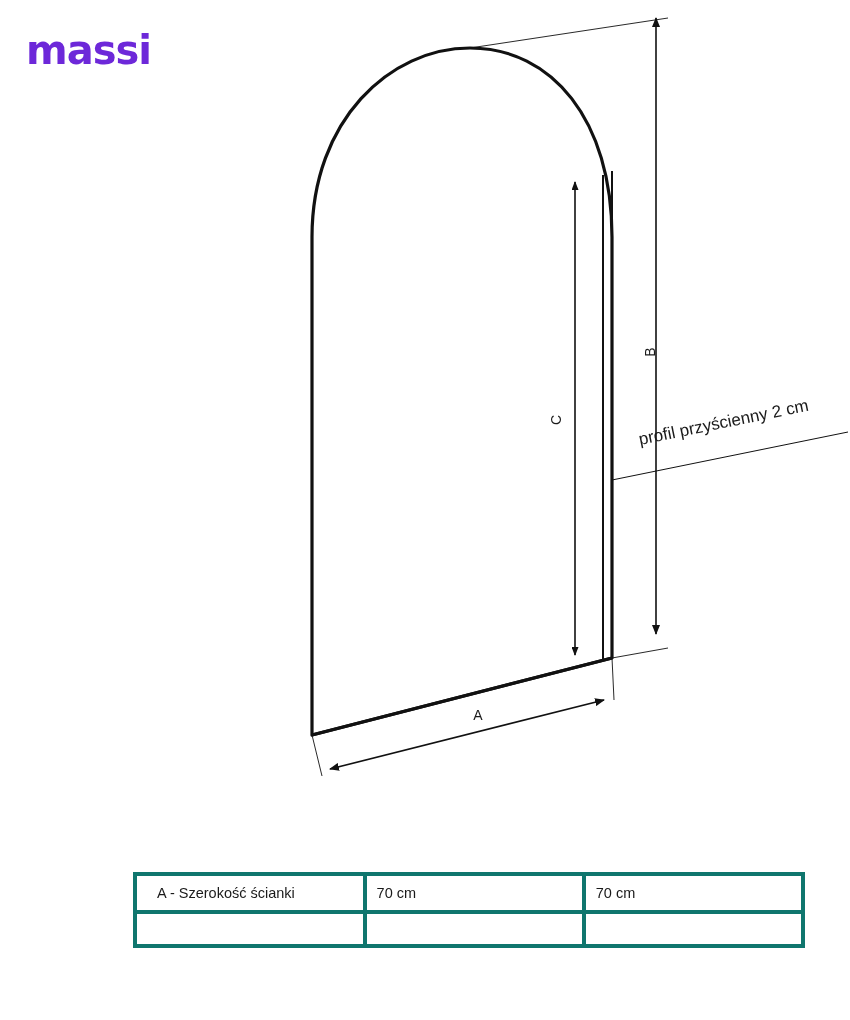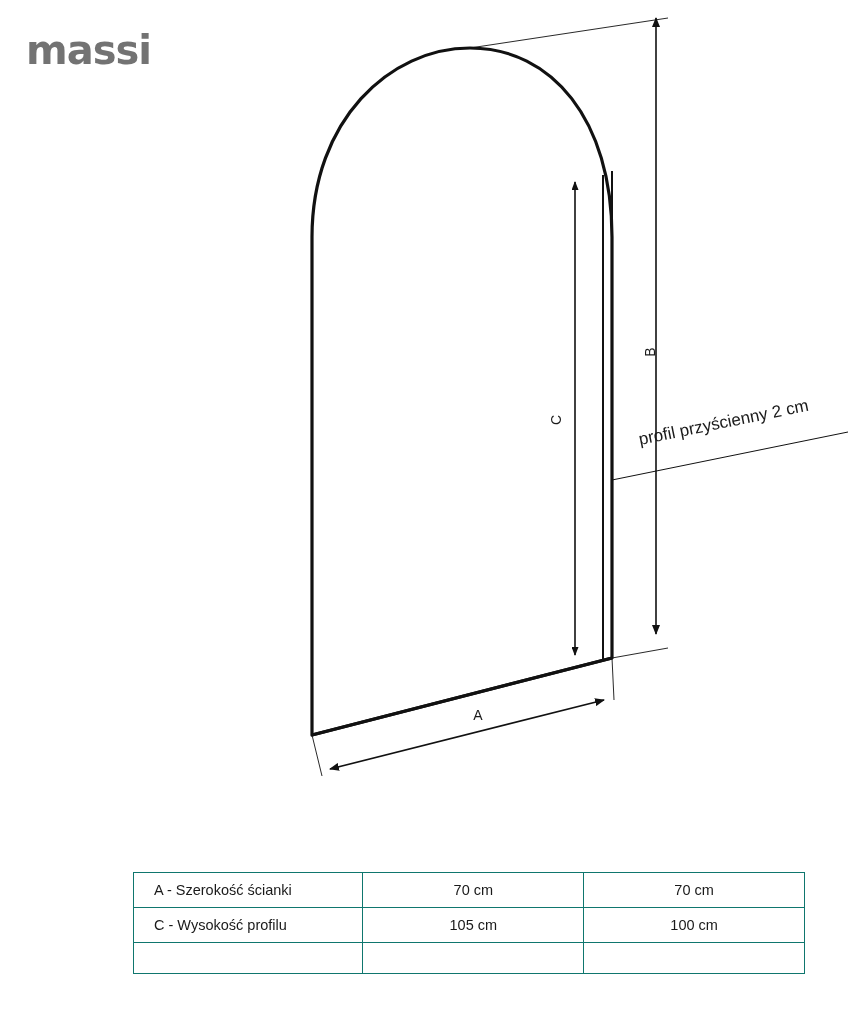--- a/index.html
+++ b/index.html
@@ -16,53 +16,52 @@
     overflow: hidden;
   }
   .logo {
     position: absolute;
     left: 26px;
     top: 30px;
     font-family: "DejaVu Sans", sans-serif;
     font-size: 40px;
     font-weight: 700;
     letter-spacing: -1px;
-    color: #737373;
+    color: #6d28d9;
     line-height: 1;
   }
   .diagram {
     position: absolute;
     left: 0;
     top: 0;
     width: 850px;
     height: 830px;
   }
   .spec-table {
     position: absolute;
     left: 133px;
     top: 872px;
     width: 672px;
     border-collapse: collapse;
     font-size: 14.5px;
     color: #1a1a1a;
   }
   .spec-table td {
-    border: 1px solid #0f766e;
+    border: 4px solid #0f766e;
     height: 34px;
     padding: 0 10px;
     vertical-align: middle;
   }
   .spec-table td.label {
     width: 218px;
     text-align: left;
     padding-left: 20px;
   }
   .spec-table td.val {
     width: 226px;
-    text-align: center;
   }
   .spec-table tr.empty td {
     height: 30px;
   }
   .label-text {
     font-size: 14px;
     fill: #1a1a1a;
     font-family: "Liberation Sans", sans-serif;
   }
   .callout-text {
@@ -128,24 +127,19 @@
   </g>
 </svg>
 
 <table class="spec-table">
   <tbody>
     <tr>
       <td class="label">A - Szerokość ścianki</td>
       <td class="val">70 cm</td>
       <td class="val">70 cm</td>
     </tr>
-    <tr>
-      <td class="label">C - Wysokość profilu</td>
-      <td class="val">105 cm</td>
-      <td class="val">100 cm</td>
-    </tr>
     <tr class="empty">
       <td class="label"></td>
       <td class="val"></td>
       <td class="val"></td>
     </tr>
   </tbody>
 </table>
 
 </body></html>

